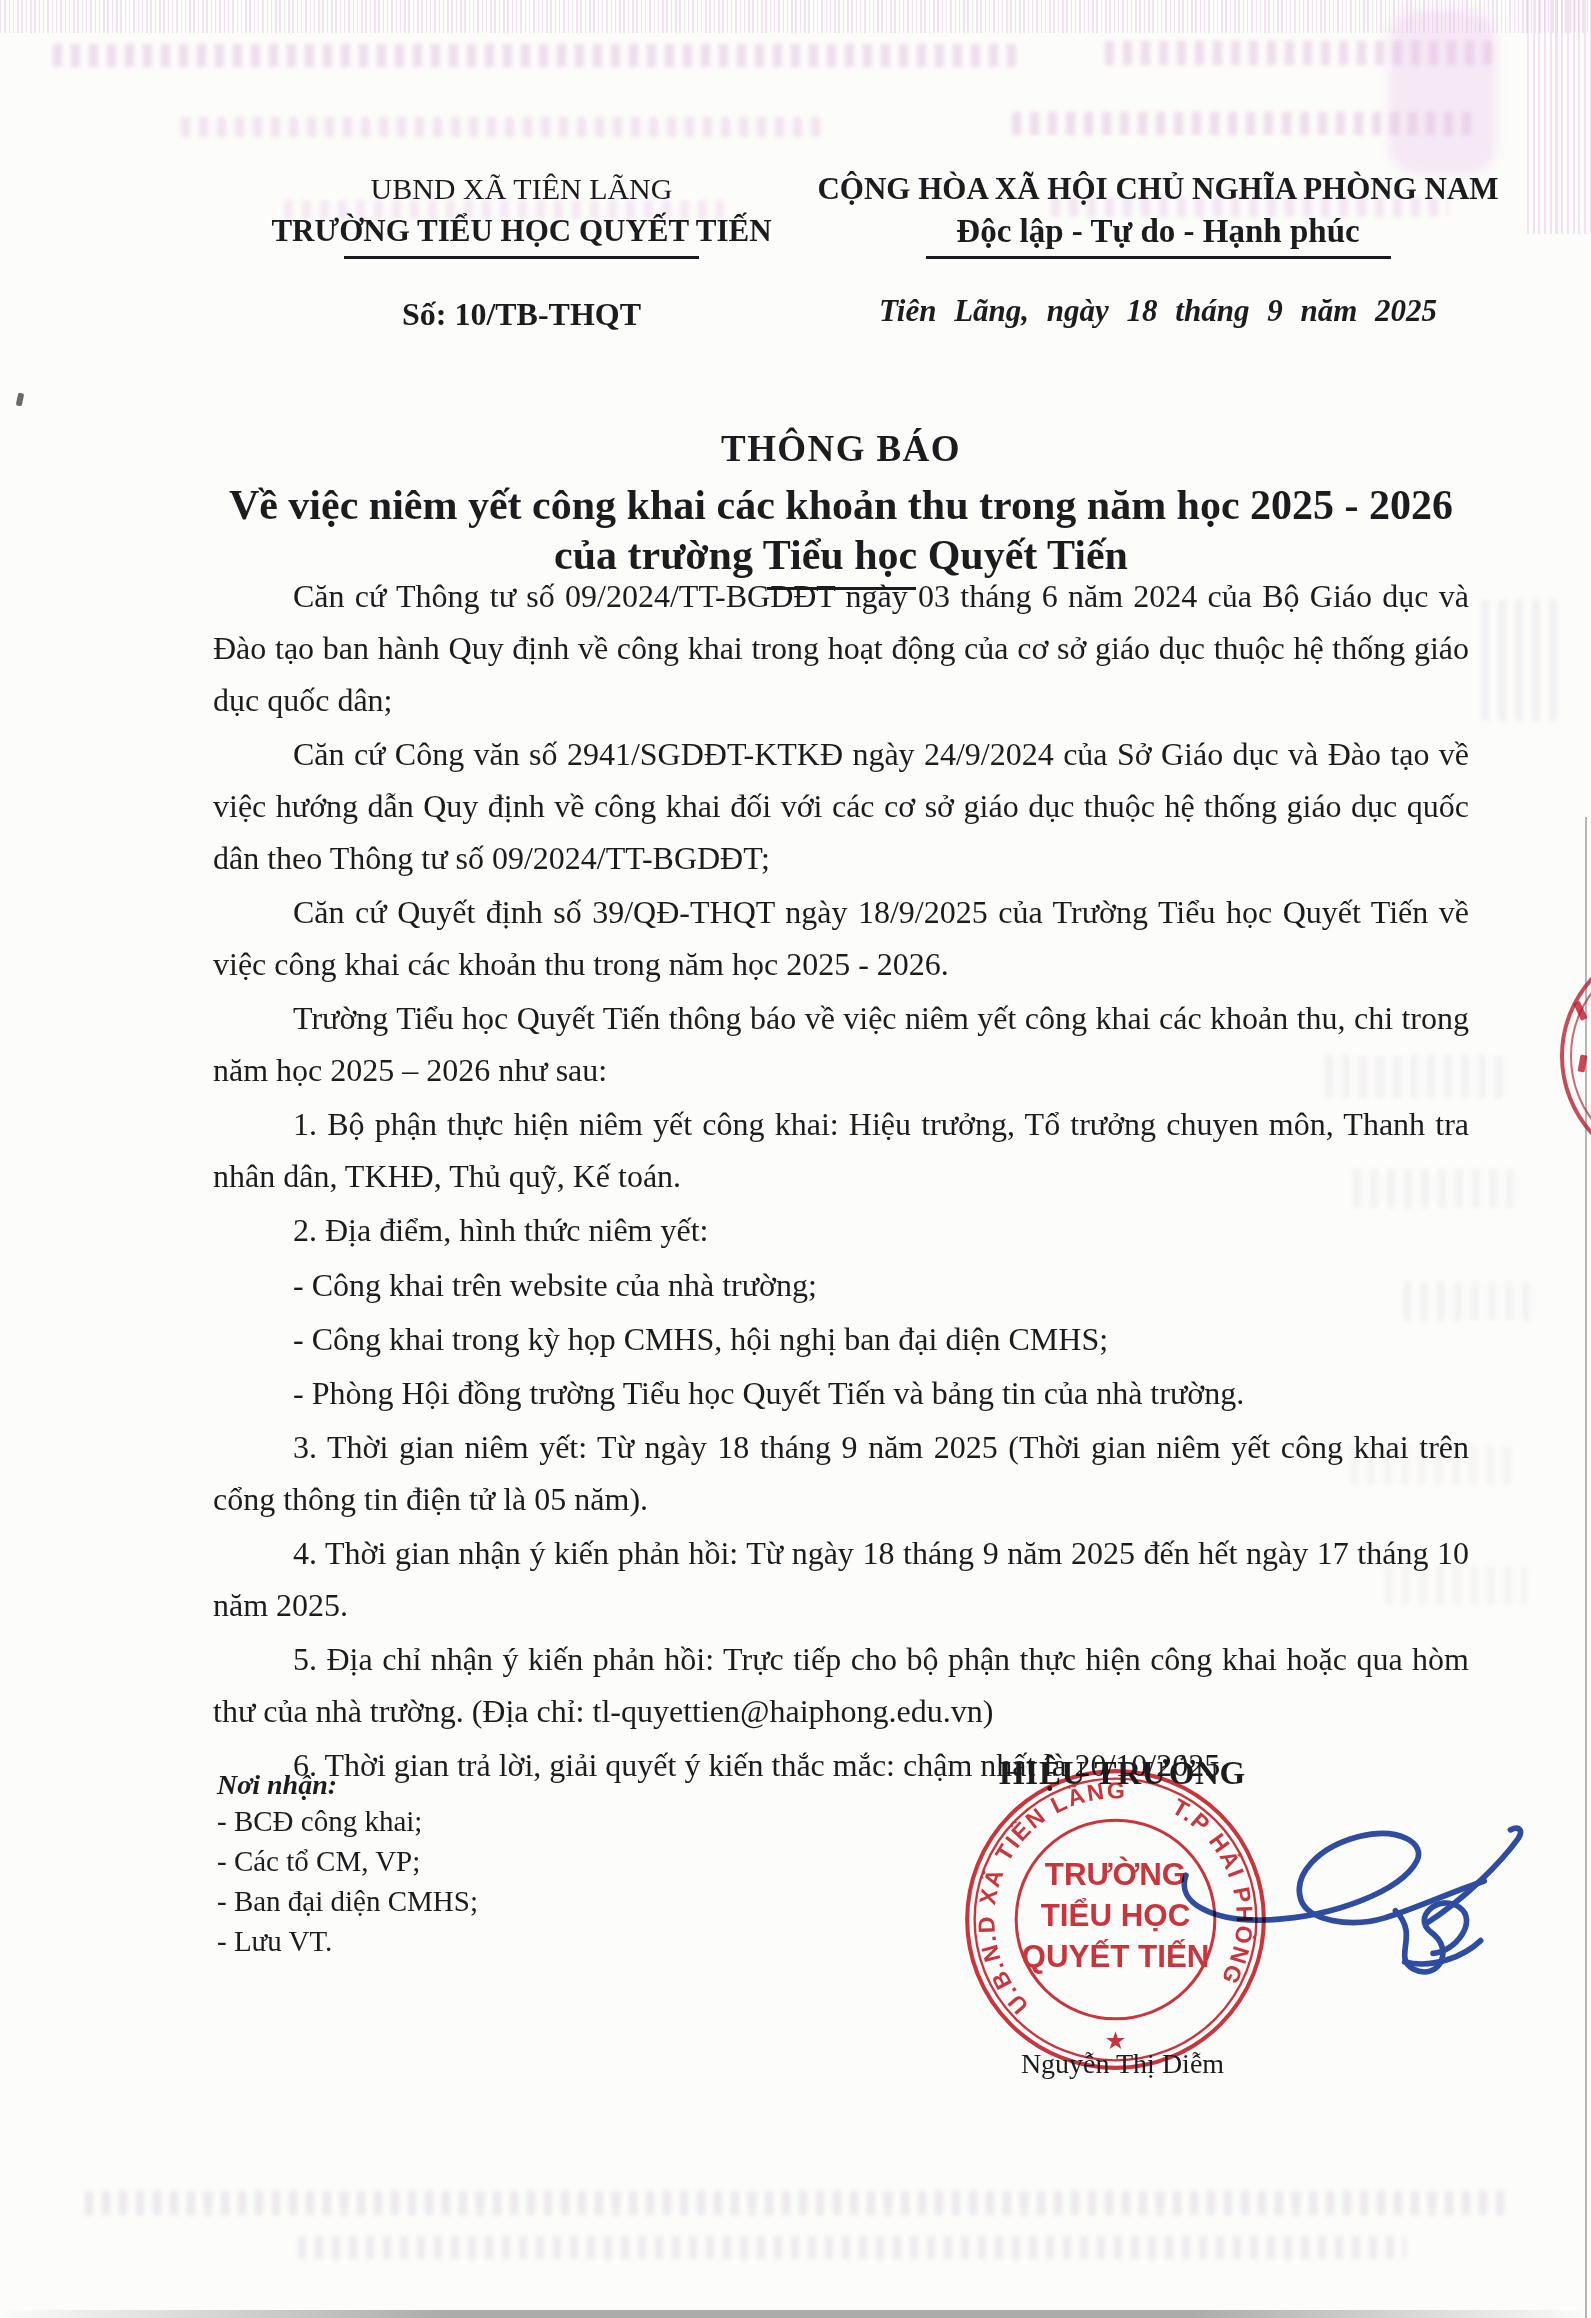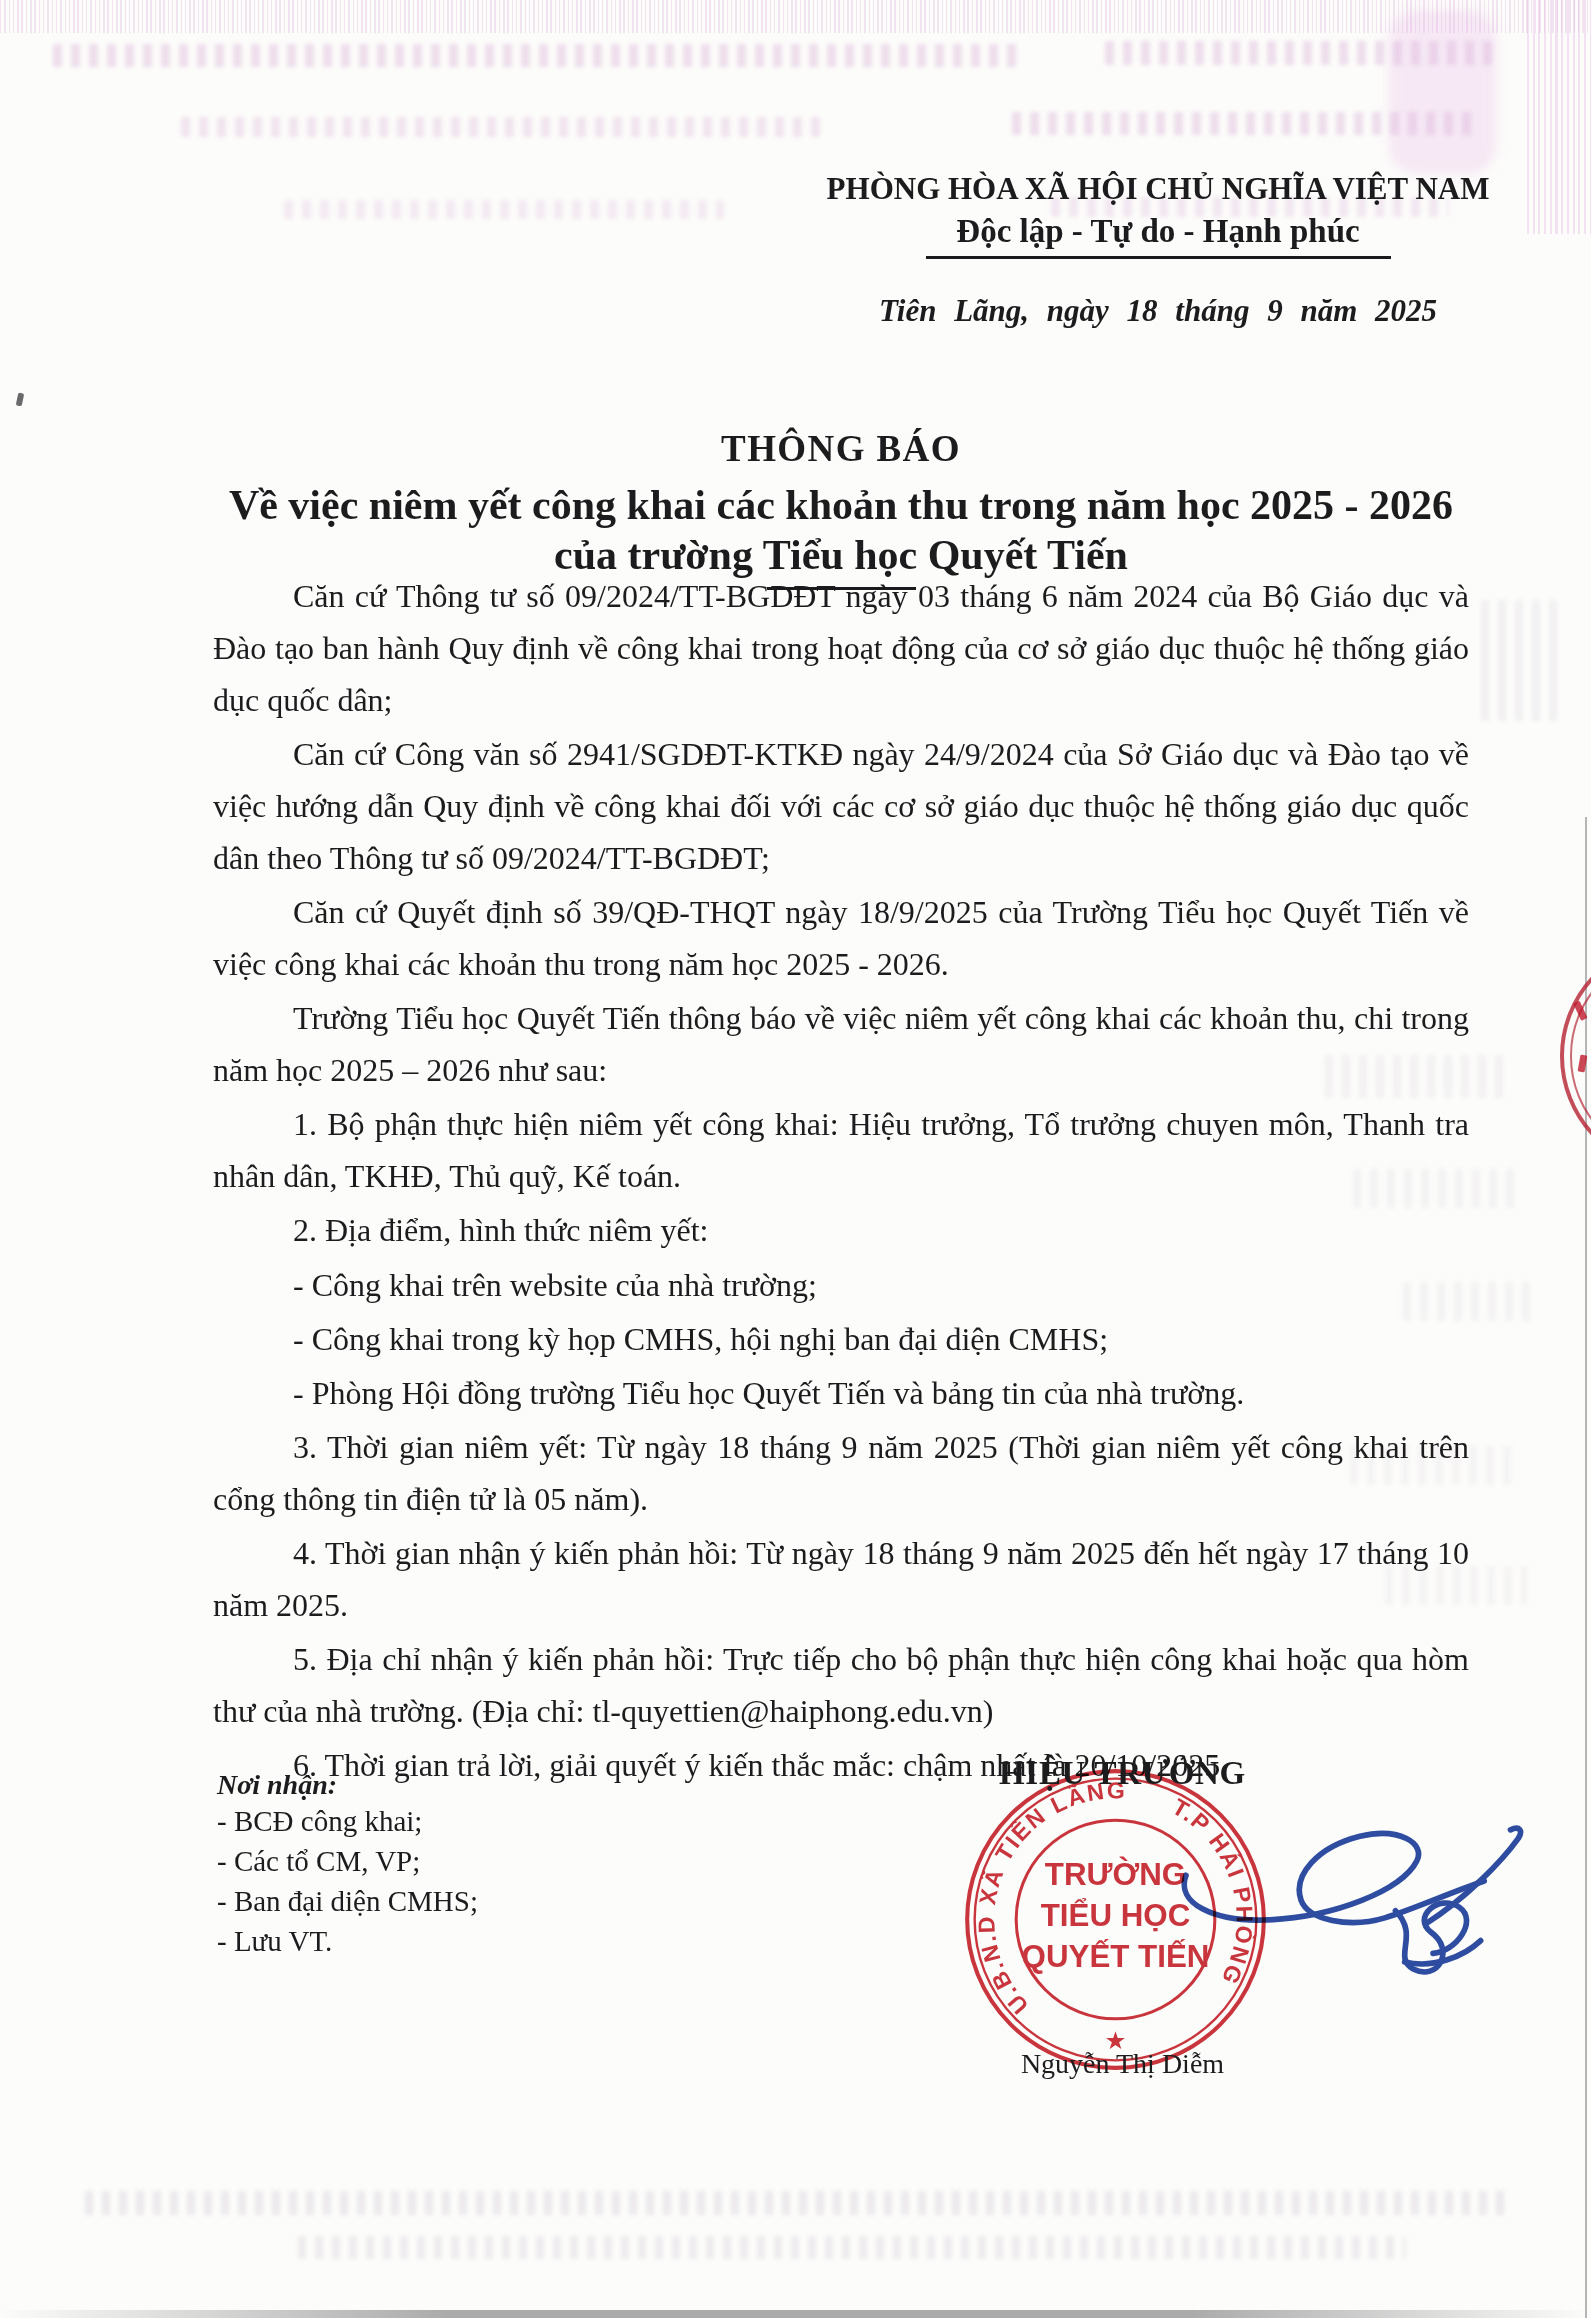--- a/index.html
+++ b/index.html
@@ -83,22 +83,28 @@
   <div class="ghost g-dash-grey" style="left:1353px;top:1169px;width:170px;height:39px;opacity:.4;"></div>
   <div class="ghost g-dash-grey" style="left:1403px;top:1282px;width:131px;height:39px;opacity:.4;"></div>
   <div class="ghost g-dash-grey" style="left:1350px;top:1446px;width:163px;height:39px;opacity:.35;"></div>
   <div class="ghost g-dash-grey" style="left:1385px;top:1566px;width:142px;height:39px;opacity:.35;"></div>
   <div class="ghost g-dash-grey" style="left:85px;top:2191px;width:1428px;height:24px;opacity:.8;"></div>
   <div class="ghost g-dash-grey" style="left:298px;top:2236px;width:1108px;height:23px;opacity:.7;"></div>
   <div class="bottom-strip"></div>
   <div class="edge-line"></div>
   <div class="tick"></div>
 
+  <div class="hdr-left">
+    <div class="l1">UBND XÃ TIÊN LÃNG</div>
+    <div class="l2">TRƯỜNG TIỂU HỌC QUYẾT TIẾN</div>
+    <div class="rule"></div>
+    <div class="num">Số: 10/TB-THQT</div>
+  </div>
   <div class="hdr-right">
-    <div class="l1">PHÒNG HÒA XÃ HỘI CHỦ NGHĨA VIỆT NAM</div>
+    <div class="l1">CỘNG HÒA XÃ HỘI CHỦ NGHĨA PHÒNG NAM</div>
     <div class="l2">Độc lập - Tự do - Hạnh phúc</div>
     <div class="rule"></div>
     <div class="date">Tiên Lãng, ngày 18 tháng 9 năm 2025</div>
   </div>
 
   <div class="title">
     <div class="main">THÔNG BÁO</div>
     <div class="sub">
       <div>Về việc niêm yết công khai các khoản thu trong năm học 2025 - 2026</div>
       <div>của trường Tiểu học Quyết Tiến</div>

